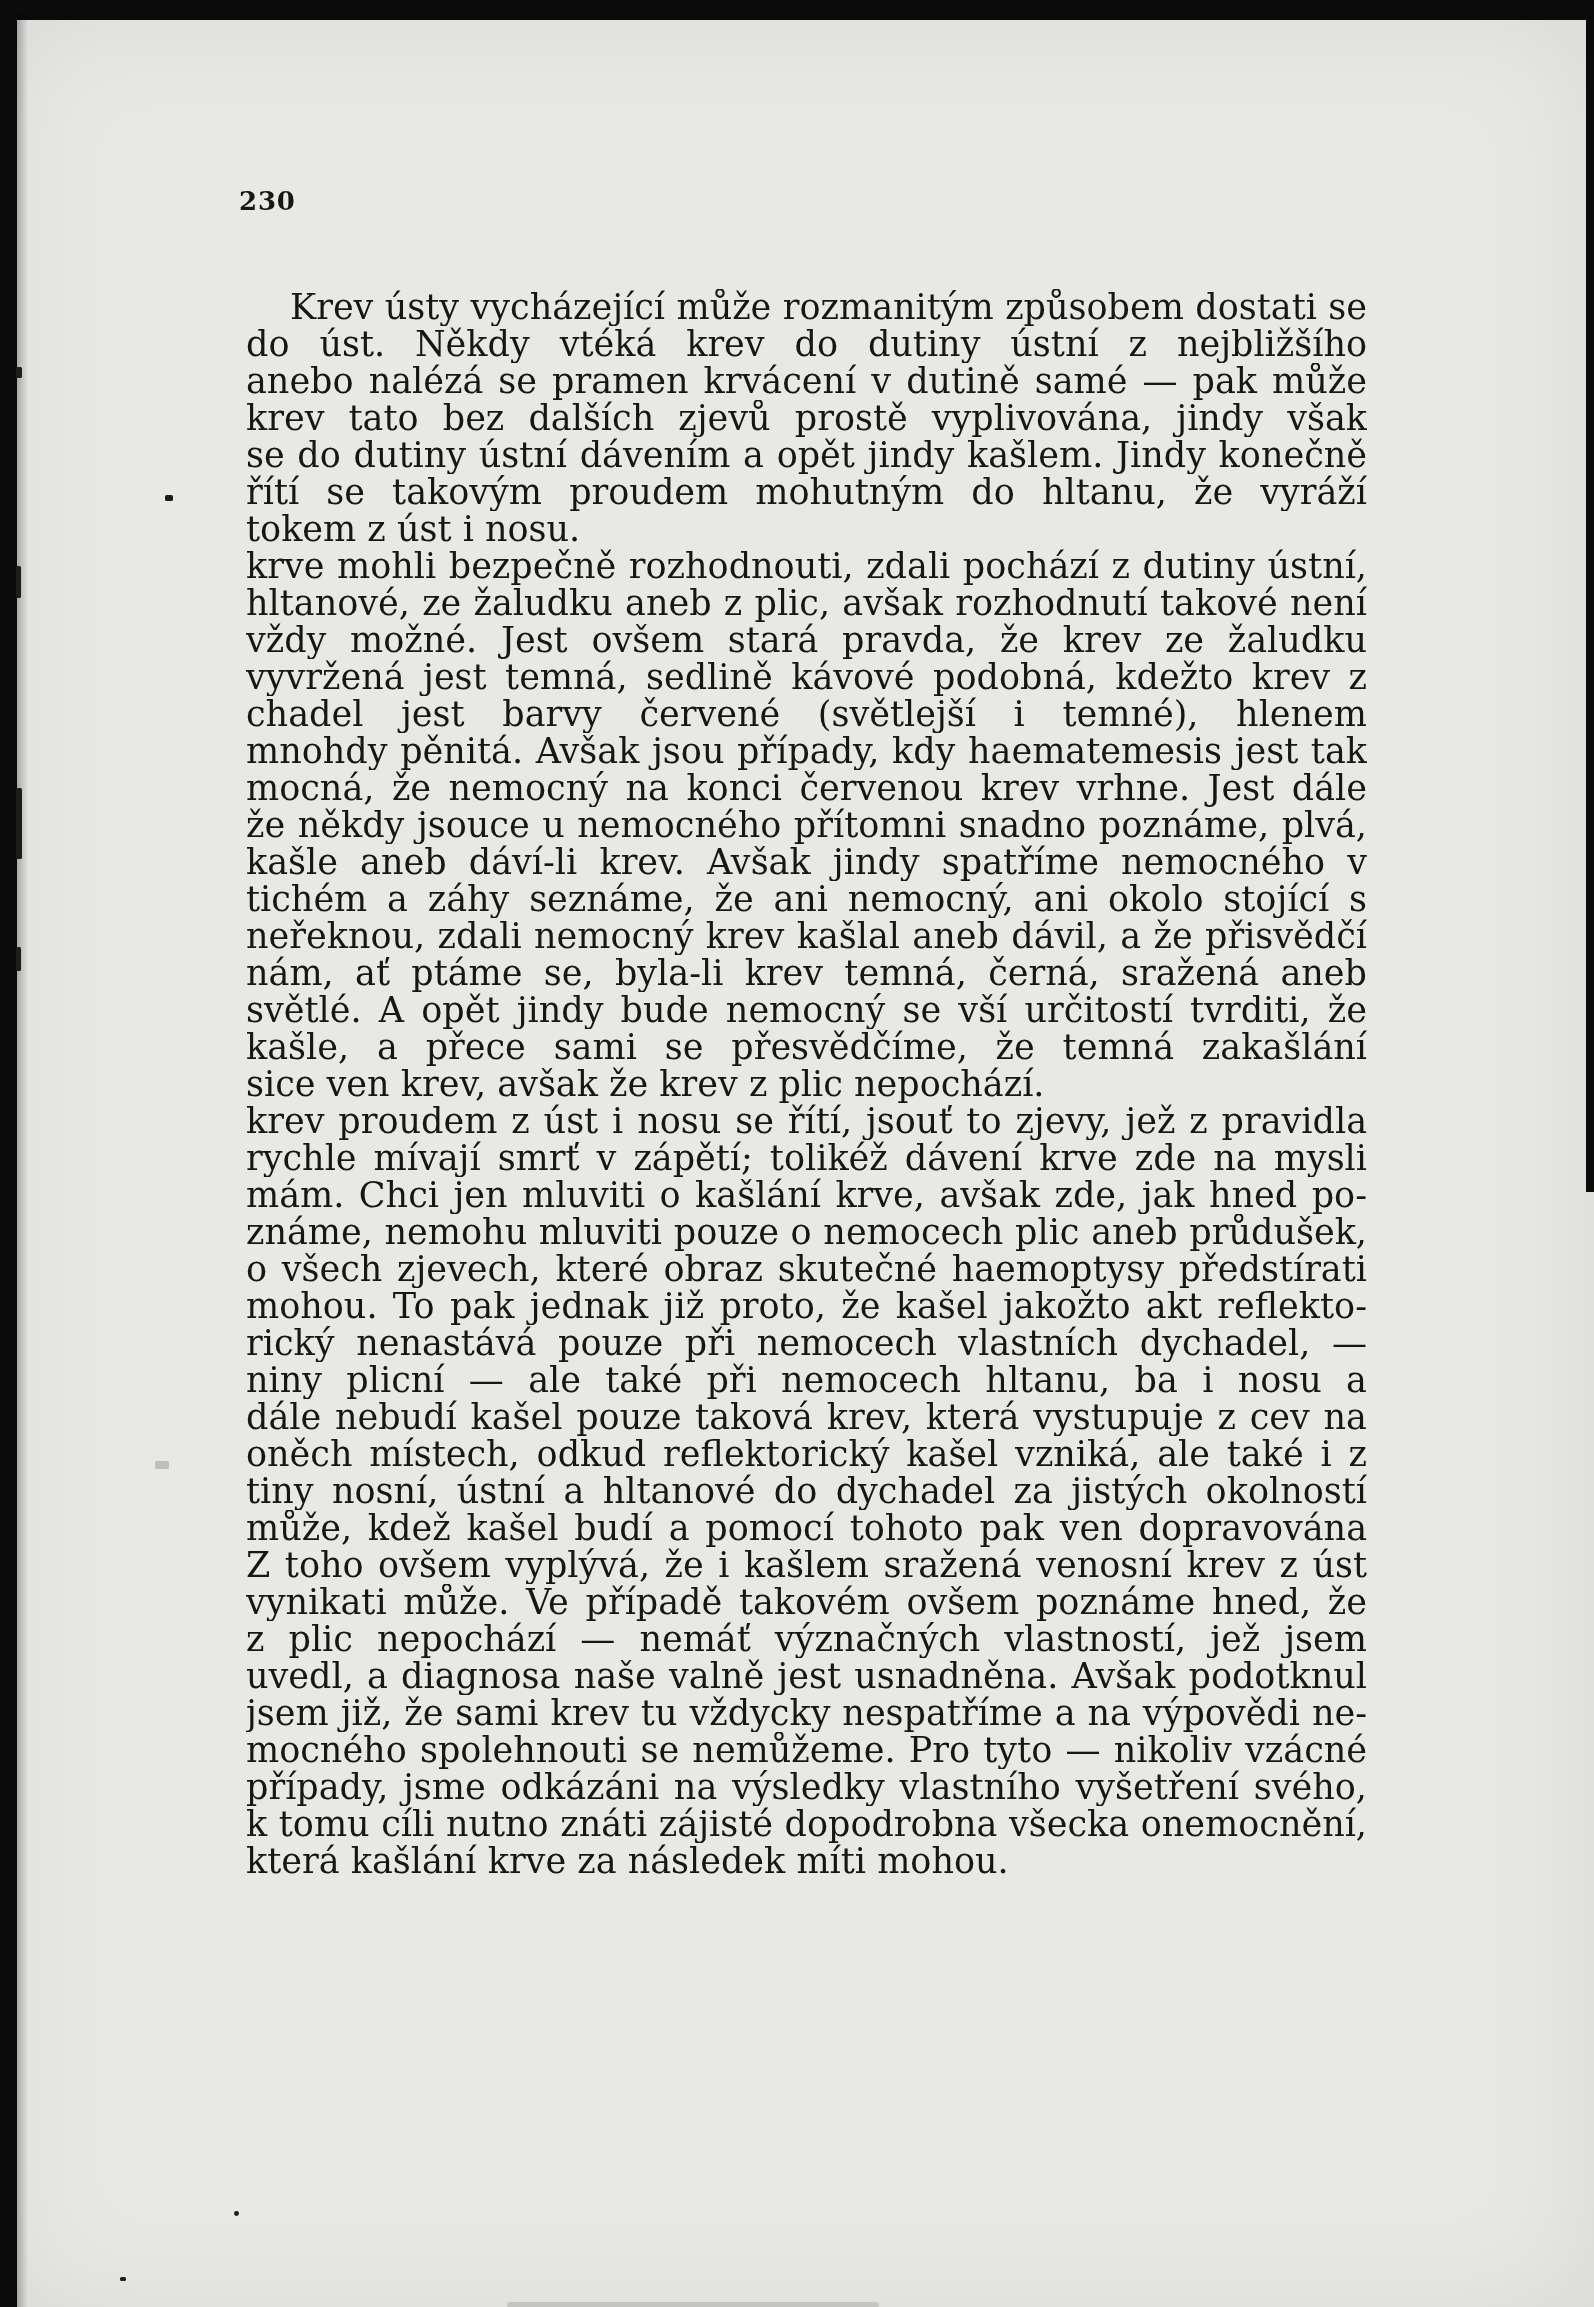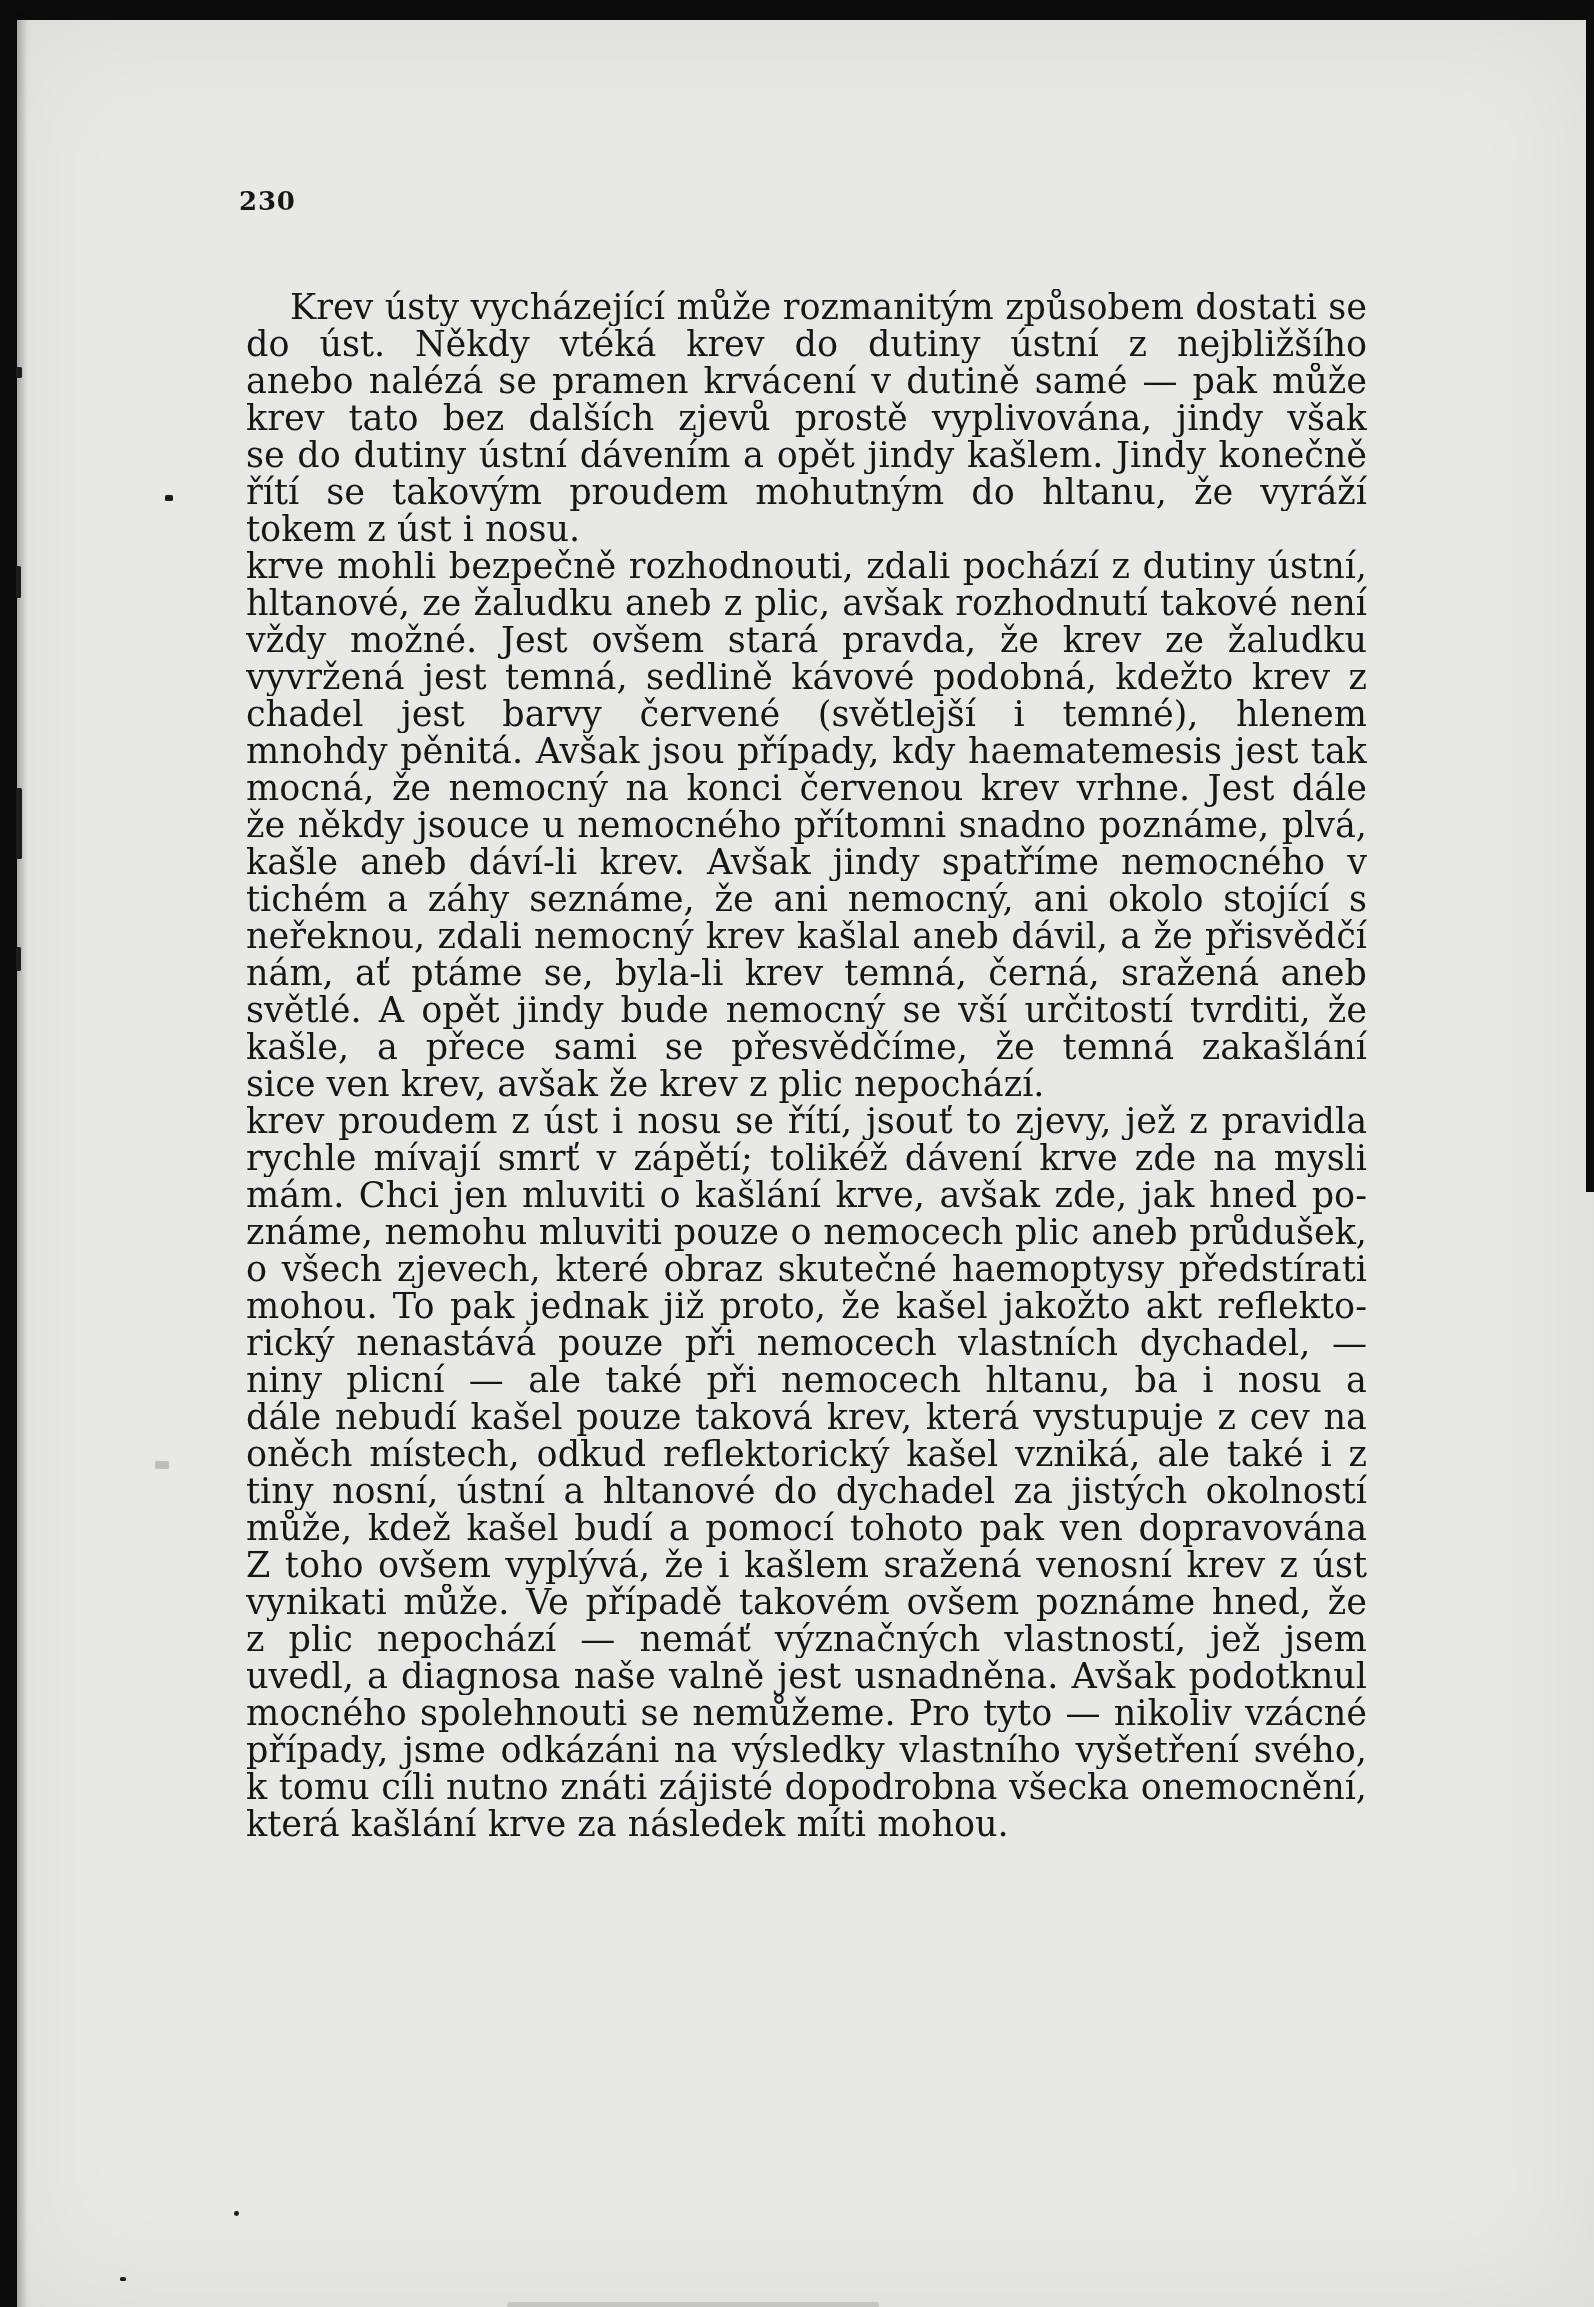--- a/index.html
+++ b/index.html
@@ -100,20 +100,21 @@
       <div class="line">rický nenastává pouze při nemocech vlastních dychadel, — tedy</div>
       <div class="line">niny plicní — ale také při nemocech hltanu, ba i nosu a poněvadž</div>
       <div class="line">dále nebudí kašel pouze taková krev, která vystupuje z cev na</div>
       <div class="line">oněch místech, odkud reflektorický kašel vzniká, ale také i z du-</div>
       <div class="line">tiny nosní, ústní a hltanové do dychadel za jistých okolností vnikati</div>
       <div class="line">může, kdež kašel budí a pomocí tohoto pak ven dopravována bývá.</div>
       <div class="line">Z toho ovšem vyplývá, že i kašlem sražená venosní krev z úst</div>
       <div class="line">vynikati může. Ve případě takovém ovšem poznáme hned, že krev</div>
       <div class="line">z plic nepochází — nemáť význačných vlastností, jež jsem shora</div>
       <div class="line">uvedl, a diagnosa naše valně jest usnadněna. Avšak podotknul</div>
+      <div class="line">jsem již, že sami krev tu vždycky nespatříme a na výpovědi ne-</div>
       <div class="line">mocného spolehnouti se nemůžeme. Pro tyto — nikoliv vzácné</div>
       <div class="line">případy, jsme odkázáni na výsledky vlastního vyšetření svého, a</div>
       <div class="line">k tomu cíli nutno znáti zájisté dopodrobna všecka onemocnění,</div>
       <div class="line para-end">která kašlání krve za následek míti mohou.</div>
     </div>
 
   <div class="artifact a1"></div>
   <div class="artifact a2"></div>
   <div class="artifact a3"></div>
   <div class="artifact a4"></div>

